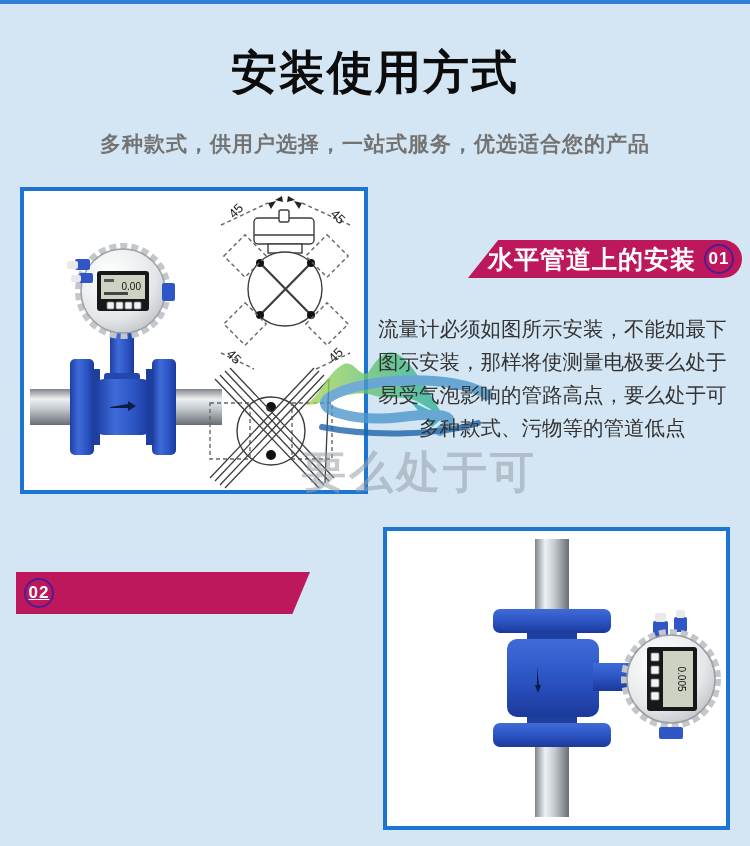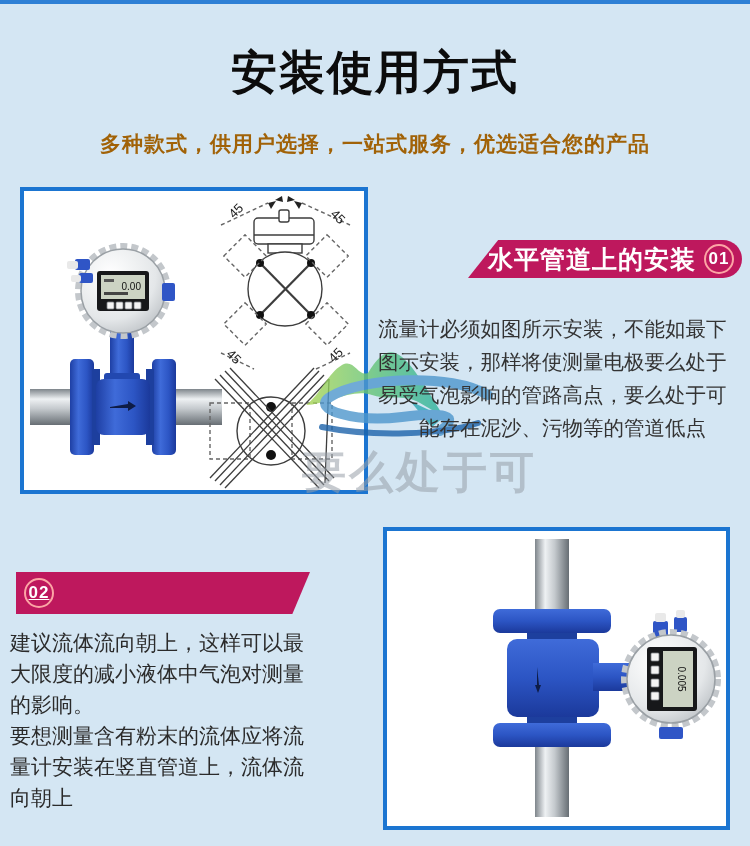--- a/index.html
+++ b/index.html
@@ -15,21 +15,21 @@
   }
   
   .title {
     position:absolute; left:0; top:42px; width:750px;
     text-align:center; font-family:"Liberation Serif", serif;
     font-size:46px; font-weight:700; color:#0c0c0c; letter-spacing:2px;
   }
   .subtitle {
     position:absolute; left:0; top:130px; width:750px;
     text-align:center; font-family:"Liberation Serif", serif;
-    font-size:21px; font-weight:700; color:#a16207; letter-spacing:1px;
+    font-size:21px; font-weight:700; color:#737373; letter-spacing:1px;
   }
   
   .card {
     position:absolute; background:#ffffff;
     border:4px solid #1b75d1; z-index:1;
   }
   .card1 { left:20px; top:187px; width:348px; height:307px; }
   .card2 { left:383px; top:527px; width:347px; height:303px; }
   .card svg { display:block; width:100%; height:100%; }
   
@@ -44,21 +44,21 @@
     border-radius:0 19px 19px 0;
     justify-content:flex-end; padding-right:8px;
   }
   .banner2 {
     left:16px; top:572px; width:294px; height:42px;
     clip-path:polygon(0 0, 100% 0, 94% 100%, 0 100%);
     justify-content:flex-start; padding-left:8px;text-decoration:underline;
   }
   .num-badge {
     display:inline-flex; align-items:center; justify-content:center;
-    width:30px; height:30px; border:2px solid #fca5a5; border-radius:50%;
+    width:30px; height:30px; border:2px solid #4c1d95; border-radius:50%;
     font-size:17px; font-weight:700; color:#ffffff; flex:0 0 auto;
   }
   .banner1 .num-badge { margin-left:8px; }
   .banner2 .num-badge { margin-right:8px; }
   
   .para {
     position:absolute; z-index:5; color:#333333;
     white-space:pre-wrap; font-size:20.5px;
   }
   .para1 { left:378px; top:312px; width:370px; line-height:33px; }
@@ -204,21 +204,21 @@
   </div>
 
   <div class="banner banner1">
     <span>水平管道上的安装</span>
     <span class="num-badge">01</span>
   </div>
 
   <p class="para para1">流量计必须如图所示安装，不能如最下
 图示安装，那样将使测量电极要么处于
 易受气泡影响的管路高点，要么处于可
-　　能存在泥沙、污物等的管道低点</p>
+　　多种款式、污物等的管道低点</p>
 
   <div class="watermark">
     <svg width="235" height="100" viewBox="0 0 235 100" opacity="0.8">
       <defs>
         <linearGradient id="mnt" x1="0" y1="0" x2="1" y2="0">
           <stop offset="0" stop-color="#a9d452"></stop>
             <stop offset="0.55" stop-color="#5cc27c"></stop>
           <stop offset="1" stop-color="#2bb2a2"></stop>
         </linearGradient>
       </defs>
@@ -227,26 +227,20 @@
       <path d="M196,52 C160,30 70,34 38,54 C18,66 62,80 110,74 C150,69 170,72 148,88" fill="none" stroke="#4e97cd" stroke-width="10" stroke-linecap="round"></path>
       <path d="M30,84 C80,94 150,92 186,80" fill="none" stroke="#1d64ab" stroke-width="6" stroke-linecap="round"></path>
     </svg>
     <div class="watermark-text">要么处于可</div>
   </div>
 
   <div class="banner banner2">
     <span class="num-badge">02</span>
   </div>
 
-  <p class="para para2">建议流体流向朝上，这样可以最
-大限度的减小液体中气泡对测量
-的影响。
-要想测量含有粉末的流体应将流
-量计安装在竖直管道上，流体流
-向朝上</p>
 
   <div class="card card2">
     <svg viewBox="0 0 339 295">
       <defs>
         <linearGradient id="pipeV2" x1="0" y1="0" x2="1" y2="0">
           <stop offset="0" stop-color="#7e858b"></stop>
             <stop offset="0.3" stop-color="#eef1f3"></stop>
           <stop offset="0.58" stop-color="#c4c9cd"></stop>
             <stop offset="1" stop-color="#676e74"></stop>
         </linearGradient>

